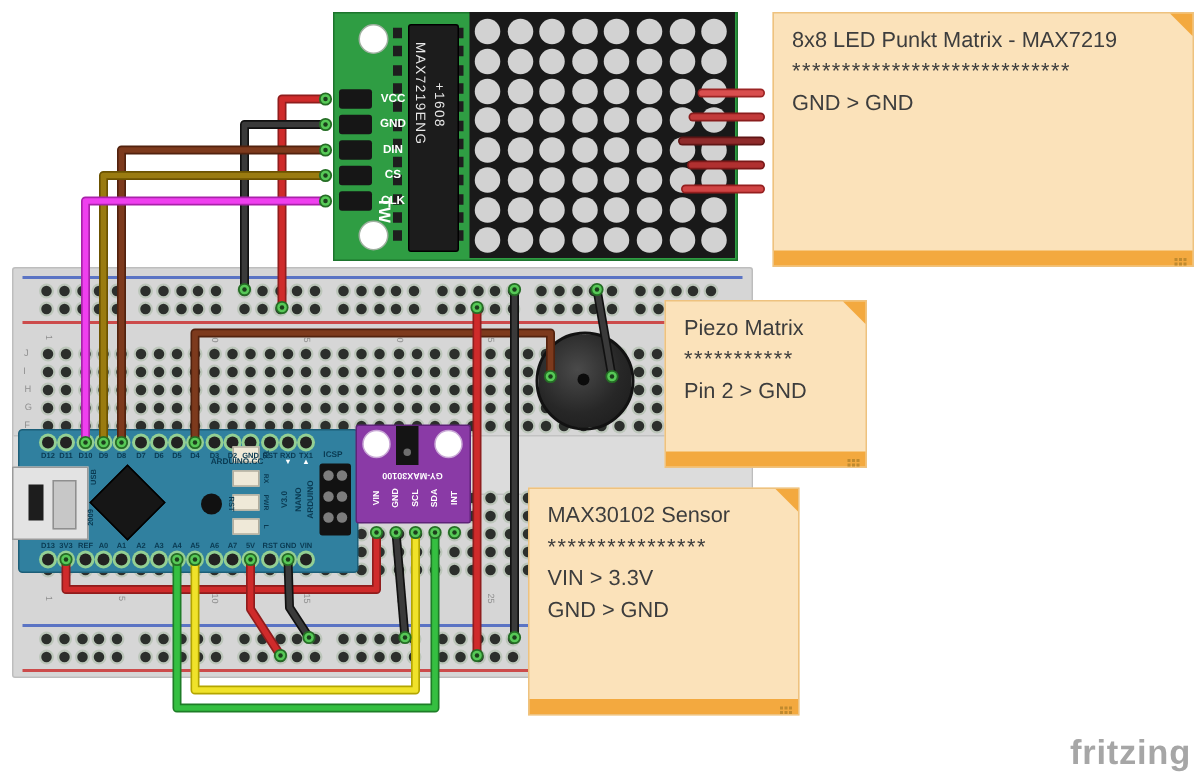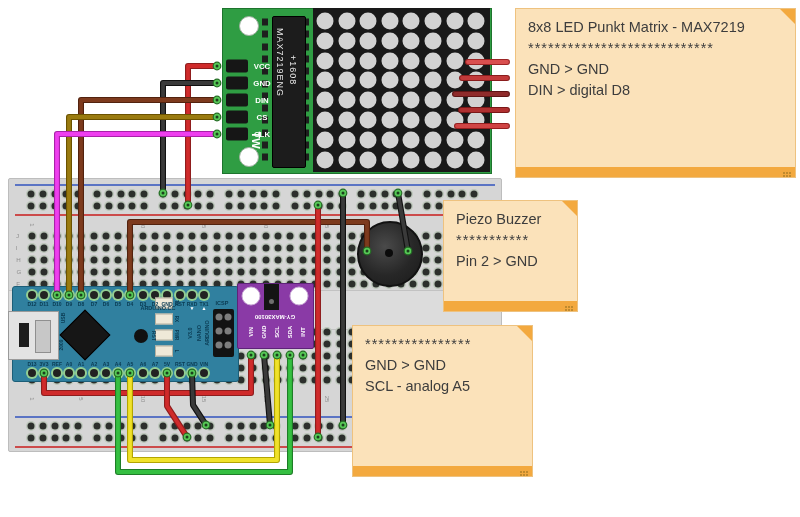--- a/index.html
+++ b/index.html
@@ -883,41 +883,42 @@
         <circle cx="303" cy="355" r="3.8" fill="#57c957" stroke="#256d25" stroke-width="1.2"></circle>
         <circle cx="303" cy="355" r="1.5" fill="#1c3f1c"></circle>
       </g>
     </svg>
 
   <div class="note" style="left:515px;top:8px;width:281px;height:170px">
     <div class="fold"></div>
     <span class="title">8x8 LED Punkt Matrix - MAX7219</span>
     <span class="stars">****************************</span>
       <span class="nline">GND &gt; GND</span>
-      <span class="nline">DIN &gt; digital D8</span>
     <div class="bar"></div>
     <div class="grip"></div>
   </div>
   <div class="note" style="left:443px;top:200px;width:135px;height:112px">
     <div class="fold"></div>
-    <span class="title">Piezo Buzzer</span>
+    <span class="title">Piezo Matrix</span>
     <span class="stars">***********</span>
       <span class="nline">Pin 2 &gt; GND</span>
     <div class="bar"></div>
     <div class="grip"></div>
   </div>
   <div class="note" style="left:352px;top:325px;width:181px;height:152px">
     <div class="fold"></div>
+    <span class="title">MAX30102 Sensor</span>
     <span class="stars">****************</span>
+    <span class="nline">VIN &gt; 3.3V</span>
       <span class="nline">GND &gt; GND</span>
-      <span class="nline">SCL - analog A5</span>
     <div class="bar"></div>
     <div class="grip"></div>
   </div>
 
+  <div id="logo" class="abs">fritzing</div>
 <div class="" style="left: 265px; top: 22px; width: 6px; height: 7px; background: rgb(30, 30, 30); transform: translate(-50%, -50%); z-index: 11; position: absolute;"></div>
     <div class="" style="left: 306px; top: 22px; width: 6px; height: 7px; background: rgb(30, 30, 30); transform: translate(-50%, -50%); z-index: 11; position: absolute;"></div>
     <div class="" style="left: 265px; top: 34.3px; width: 6px; height: 7px; background: rgb(30, 30, 30); transform: translate(-50%, -50%); z-index: 11; position: absolute;"></div>
     <div class="" style="left: 306px; top: 34.3px; width: 6px; height: 7px; background: rgb(30, 30, 30); transform: translate(-50%, -50%); z-index: 11; position: absolute;"></div>
     <div class="" style="left: 265px; top: 46.6px; width: 6px; height: 7px; background: rgb(30, 30, 30); transform: translate(-50%, -50%); z-index: 11; position: absolute;"></div>
     <div class="" style="left: 306px; top: 46.6px; width: 6px; height: 7px; background: rgb(30, 30, 30); transform: translate(-50%, -50%); z-index: 11; position: absolute;"></div>
     <div class="" style="left: 265px; top: 58.9px; width: 6px; height: 7px; background: rgb(30, 30, 30); transform: translate(-50%, -50%); z-index: 11; position: absolute;"></div>
     <div class="" style="left: 306px; top: 58.9px; width: 6px; height: 7px; background: rgb(30, 30, 30); transform: translate(-50%, -50%); z-index: 11; position: absolute;"></div>
     <div class="" style="left: 265px; top: 71.2px; width: 6px; height: 7px; background: rgb(30, 30, 30); transform: translate(-50%, -50%); z-index: 11; position: absolute;"></div>
     <div class="" style="left: 306px; top: 71.2px; width: 6px; height: 7px; background: rgb(30, 30, 30); transform: translate(-50%, -50%); z-index: 11; position: absolute;"></div>

